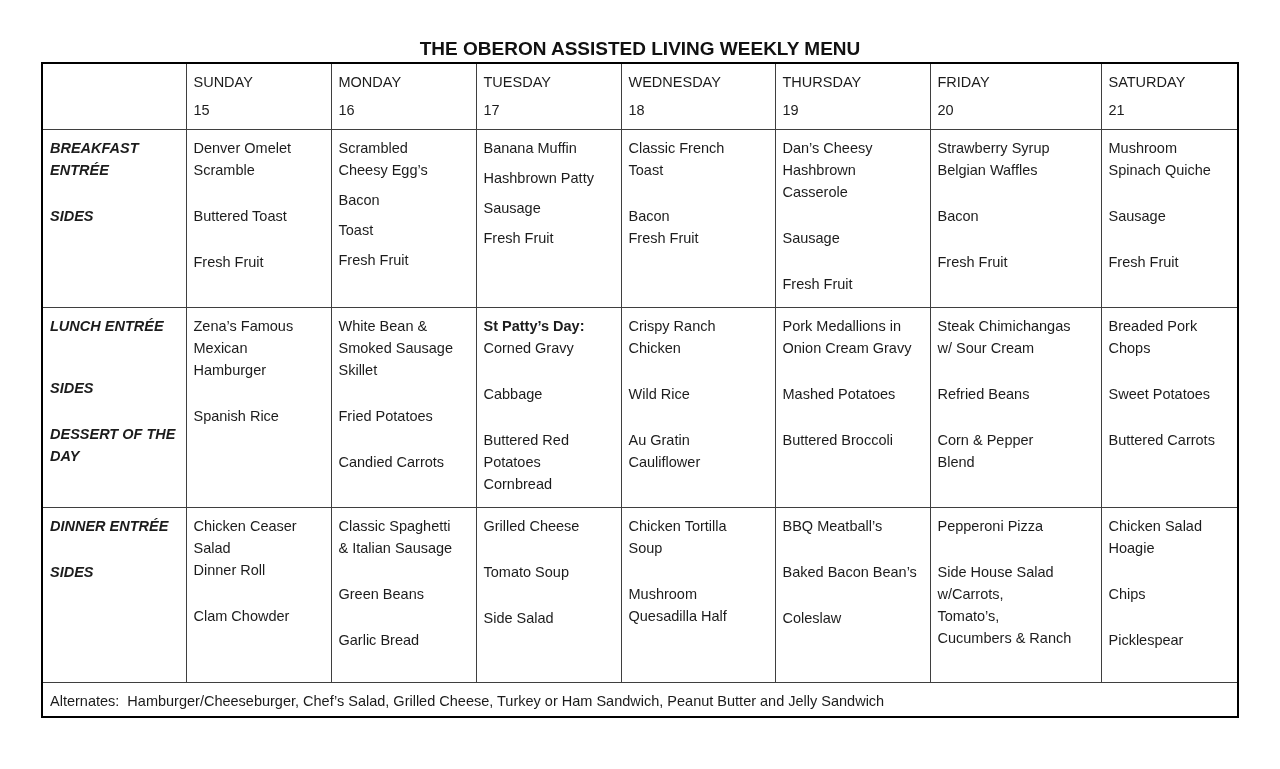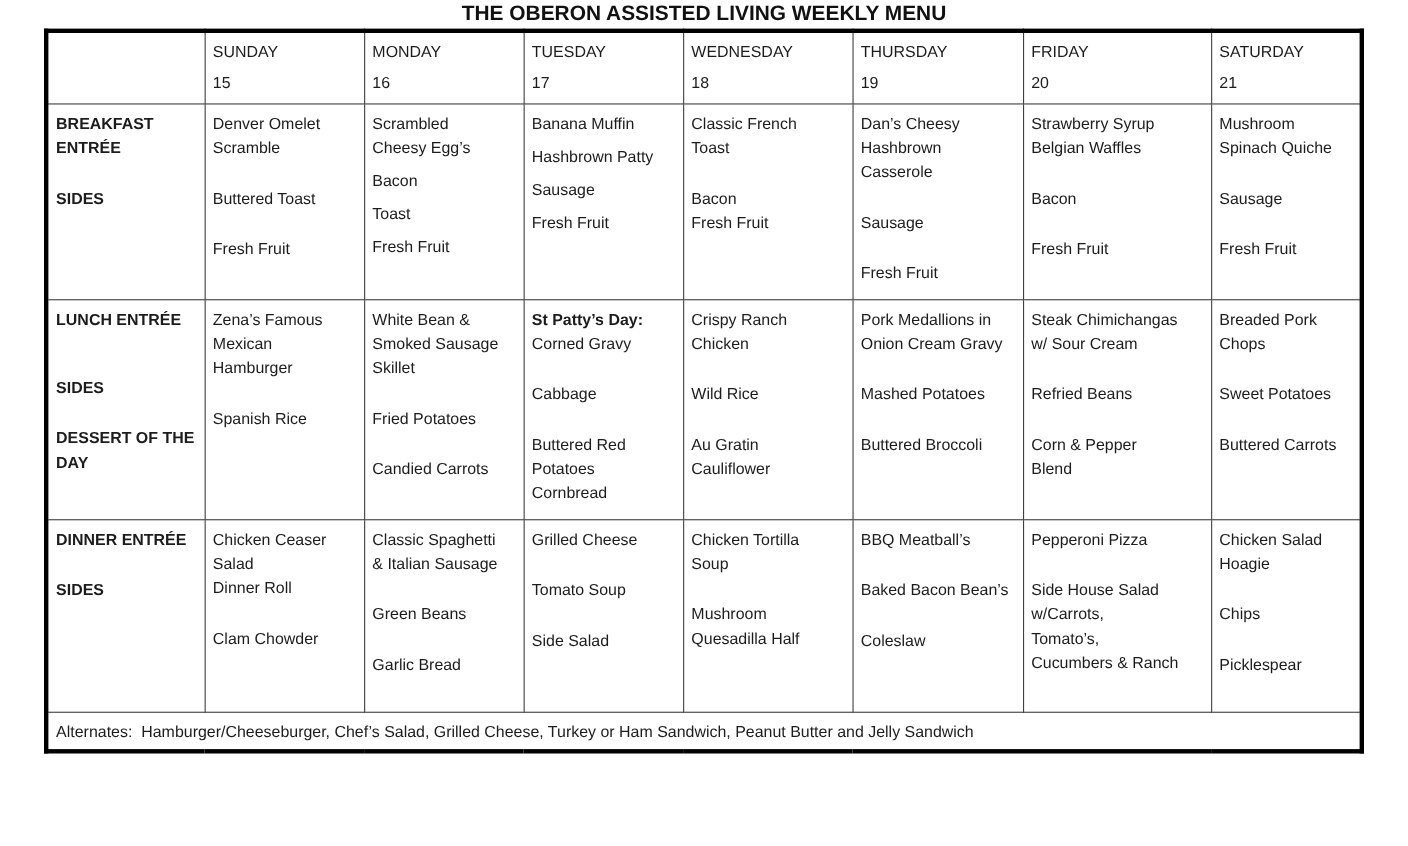--- a/index.html
+++ b/index.html
@@ -1,39 +1,39 @@
 <!DOCTYPE html>
 <html><head>
 <meta charset="utf-8">
 <style>
   html,body{margin:0;padding:0;}
   body{
     width:1280px;height:769px;background:#ffffff;overflow:hidden;
     font-family:"Liberation Sans","DejaVu Sans",sans-serif;color:#1c1c1c;
   }
-  .page{}
+  .page{padding-top:36px;}
   .title,.subtitle{
     text-align:center;font-weight:bold;font-size:19px;line-height:1.35;
     margin:0;color:#111;
   }
   .subtitle{margin-bottom:6px;}
   table.menu{
     width:1196px;margin:0 auto;border-collapse:collapse;table-layout:fixed;
-    border:4px solid #000000;
+    border:2px solid #000000;
   }
   table.menu th,table.menu td{
     border:1px solid #3f3f3f;vertical-align:top;text-align:left;
     padding:7px 6px 4px 7px;font-size:14.5px;line-height:22px;
     font-weight:normal;overflow:hidden;
   }
   
   thead th{font-weight:bold;text-align:center;padding-top:6px;}
   thead .day{margin-bottom:6px;}
   
-  tbody th.rowlabel{font-weight:bold;}
+  tbody th.rowlabel{font-weight:bold;font-style:italic;}
   
   tr.r-header{height:67px;}
   tr.r-breakfast{height:160px;}
   tr.r-lunch{height:187px;}
   tr.r-dinner{height:175px;}
   tr.r-alternates{height:25px;}
   
   .item{white-space:pre-line;margin-bottom:8px;}
   .item.blank{height:8px;margin-bottom:8px;}
   .item.event{font-weight:bold;margin-bottom:0;}

